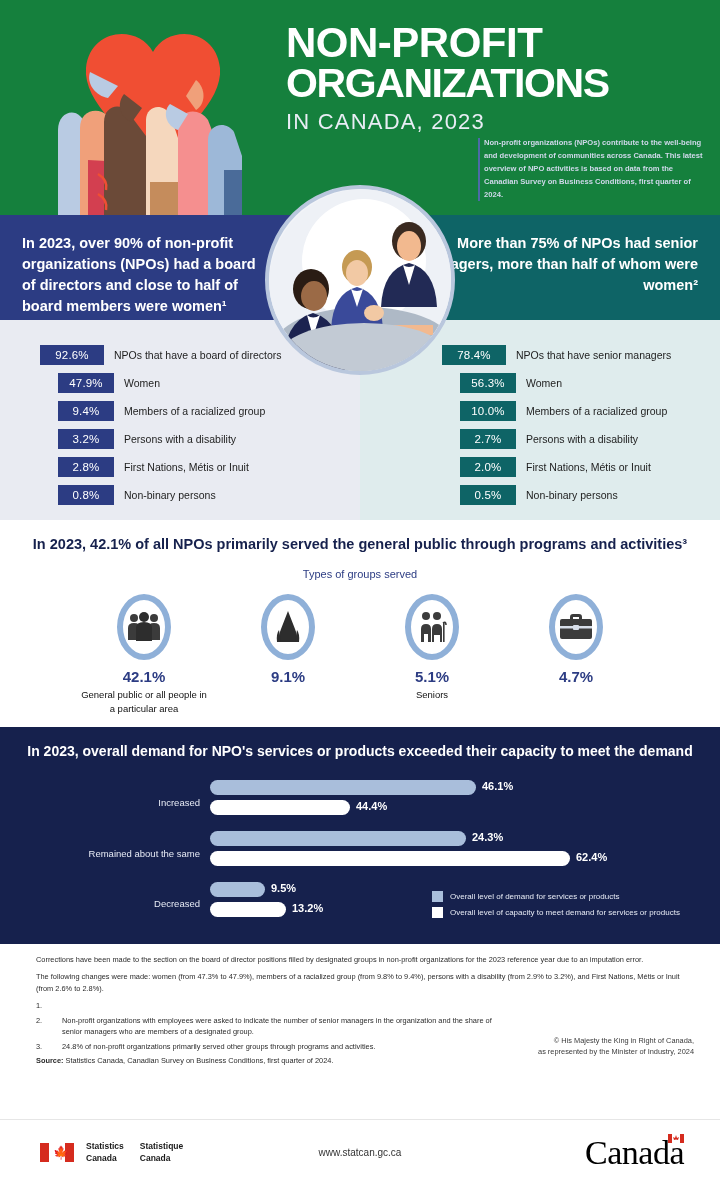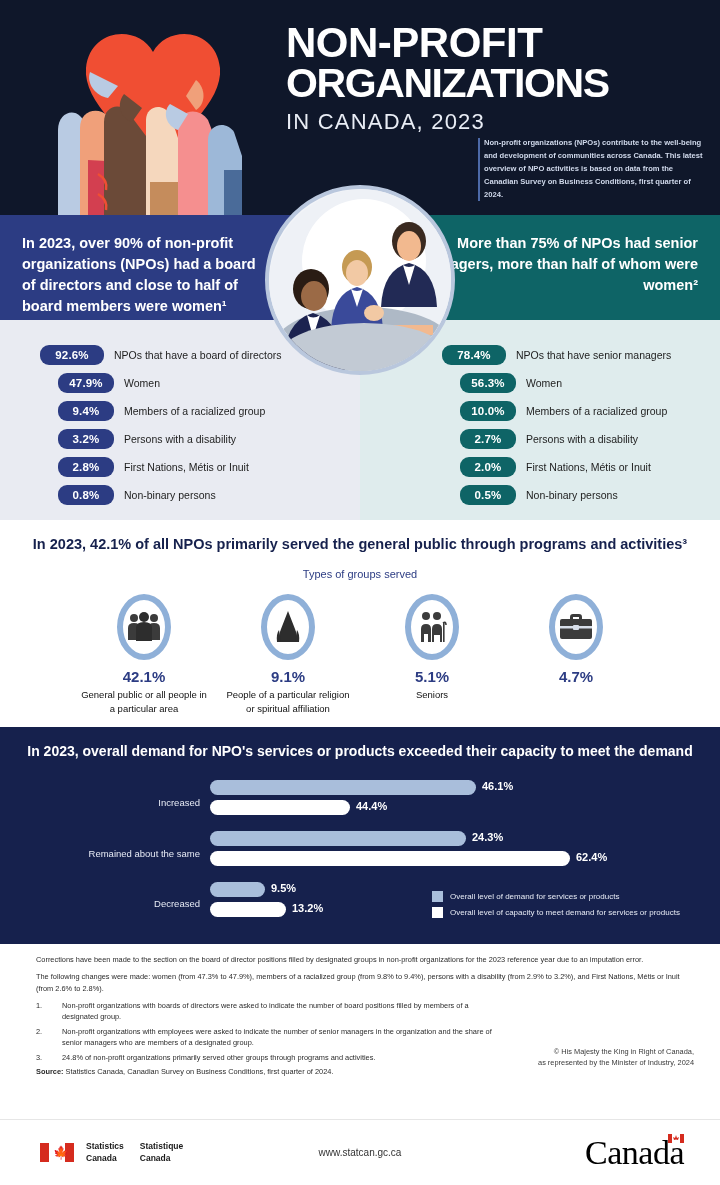--- a/index.html
+++ b/index.html
@@ -6,21 +6,21 @@
   body {
     width: 720px; height: 1185px;
     font-family: "Liberation Sans", sans-serif;
     background: #16214d;
     overflow: hidden;
   }
   .page { position: relative; width: 720px; height: 1185px; background: #fff; }
 
   
   .header {
-    position: relative; height: 215px; background: #0f172a; overflow: hidden;
+    position: relative; height: 215px; background: #15803d; overflow: hidden;
   }
   .hands-art { position: absolute; left: 28px; top: 10px; width: 250px; height: 215px; }
   .title-block { position: absolute; left: 286px; top: 22px; width: 420px; }
   .main-title {
     color: #ffffff; font-weight: 800; font-size: 42px; line-height: 0.98;
     letter-spacing: -0.5px; font-family: "Liberation Sans", sans-serif;
   }
   .main-title .l2 { font-size: 41px; letter-spacing: -1.4px; }
   .subtitle {
     color: #e9edf5; font-size: 22px; letter-spacing: 1.2px; margin-top: 6px;
@@ -39,21 +39,21 @@
   .col-head-text { color: #fff; font-weight: 700; font-size: 14.5px; line-height: 1.45; }
   .col-right .col-head-text { text-align: right; }
   .col-body { padding: 22px 0 0 0; height: 200px; }
   .col-left .col-body { background: #e9ebf2; }
   .col-right .col-body { background: #dfeced; }
 
   .stat-row { display: flex; align-items: center; height: 26px; margin-bottom: 2px; }
   .col-left .stat-row { padding-left: 40px; }
   .col-right .stat-row { padding-left: 0; padding-right: 14px; flex-direction: row; }
   .pill {
-    border-radius: 9px; color: #fff; font-weight: 700; font-size: 11.5px;
+    border-radius: 0; color: #fff; font-weight: 400; font-size: 11.5px;
     height: 20px; line-height: 20px; text-align: center; letter-spacing: .2px;
   }
   .col-left .pill { background: #2c3c83; }
   .col-right .pill { background: #0e6466; }
   .pill.wide { width: 64px; }
   .pill.narrow { width: 56px; }
   .stat-label { font-size: 10.5px; color: #1d1d1d; margin-left: 10px; }
   .col-left .row-first .pill { margin-left: 0px; }
   .col-right .stat-row { justify-content: flex-start; padding-left: 98px; align-items: center; }
   .col-right .stat-row.row-first { padding-left: 82px; }
@@ -295,21 +295,20 @@
       <div class="group-item">
         <div class="group-ring">
           <svg width="26" height="34" viewBox="0 0 26 34">
             <path d="M13 1 L6 19 q-3 7 -1 13 l8 0 Z" fill="#2d2d2d"></path>
             <path d="M13 1 L20 19 q3 7 1 13 l-8 0 Z" fill="#2d2d2d"></path>
             <path d="M4 20 q-3 4 -2 12 l4 0 Z" fill="#2d2d2d"></path>
             <path d="M22 20 q3 4 2 12 l-4 0 Z" fill="#2d2d2d"></path>
           </svg>
         </div>
         <div class="group-pct">9.1%</div>
-        <div class="group-label">People of a particular religion or spiritual affiliation</div>
       </div>
 
       <div class="group-item">
         <div class="group-ring">
           <svg width="32" height="32" viewBox="0 0 32 32">
             <circle cx="10" cy="5" r="4" fill="#3b3b3b"></circle>
             <path d="M5 31 v-13 q0-5 5-5 t5 5 v13 h-3 v-8 h-4 v8 Z" fill="#3b3b3b"></path>
             <circle cx="21" cy="5" r="4" fill="#3b3b3b"></circle>
             <path d="M16 31 v-13 q0-5 5-5 t5 5 v13 h-2 v-7 h-6 v7 Z" fill="#3b3b3b"></path>
             <rect x="27" y="12" width="1.6" height="19" fill="#3b3b3b"></rect>
@@ -378,21 +377,20 @@
     </div>
   </div>
 
   <div class="notes">
     <div class="note-p">Corrections have been made to the section on the board of director positions filled by designated groups in non-profit organizations for the 2023 reference year due to an imputation error.</div>
     <div class="note-p">The following changes were made: women (from 47.3% to 47.9%), members of a racialized group (from 9.8% to 9.4%), persons with a disability (from 2.9% to 3.2%), and First Nations, Métis or Inuit (from 2.6% to 2.8%).</div>
 
     <div class="note-list">
       <div class="note-li">
         <div class="note-num">1.</div>
-        <div style="width:430px">Non-profit organizations with boards of directors were asked to indicate the number of board positions filled by members of a designated group.</div>
       </div>
       <div class="note-li">
         <div class="note-num">2.</div>
         <div style="width:430px">Non-profit organizations with employees were asked to indicate the number of senior managers in the organization and the share of senior managers who are members of a designated group.</div>
       </div>
       <div class="note-li">
         <div class="note-num">3.</div>
         <div style="width:430px">24.8% of non-profit organizations primarily served other groups through programs and activities.</div>
       </div>
     </div>

